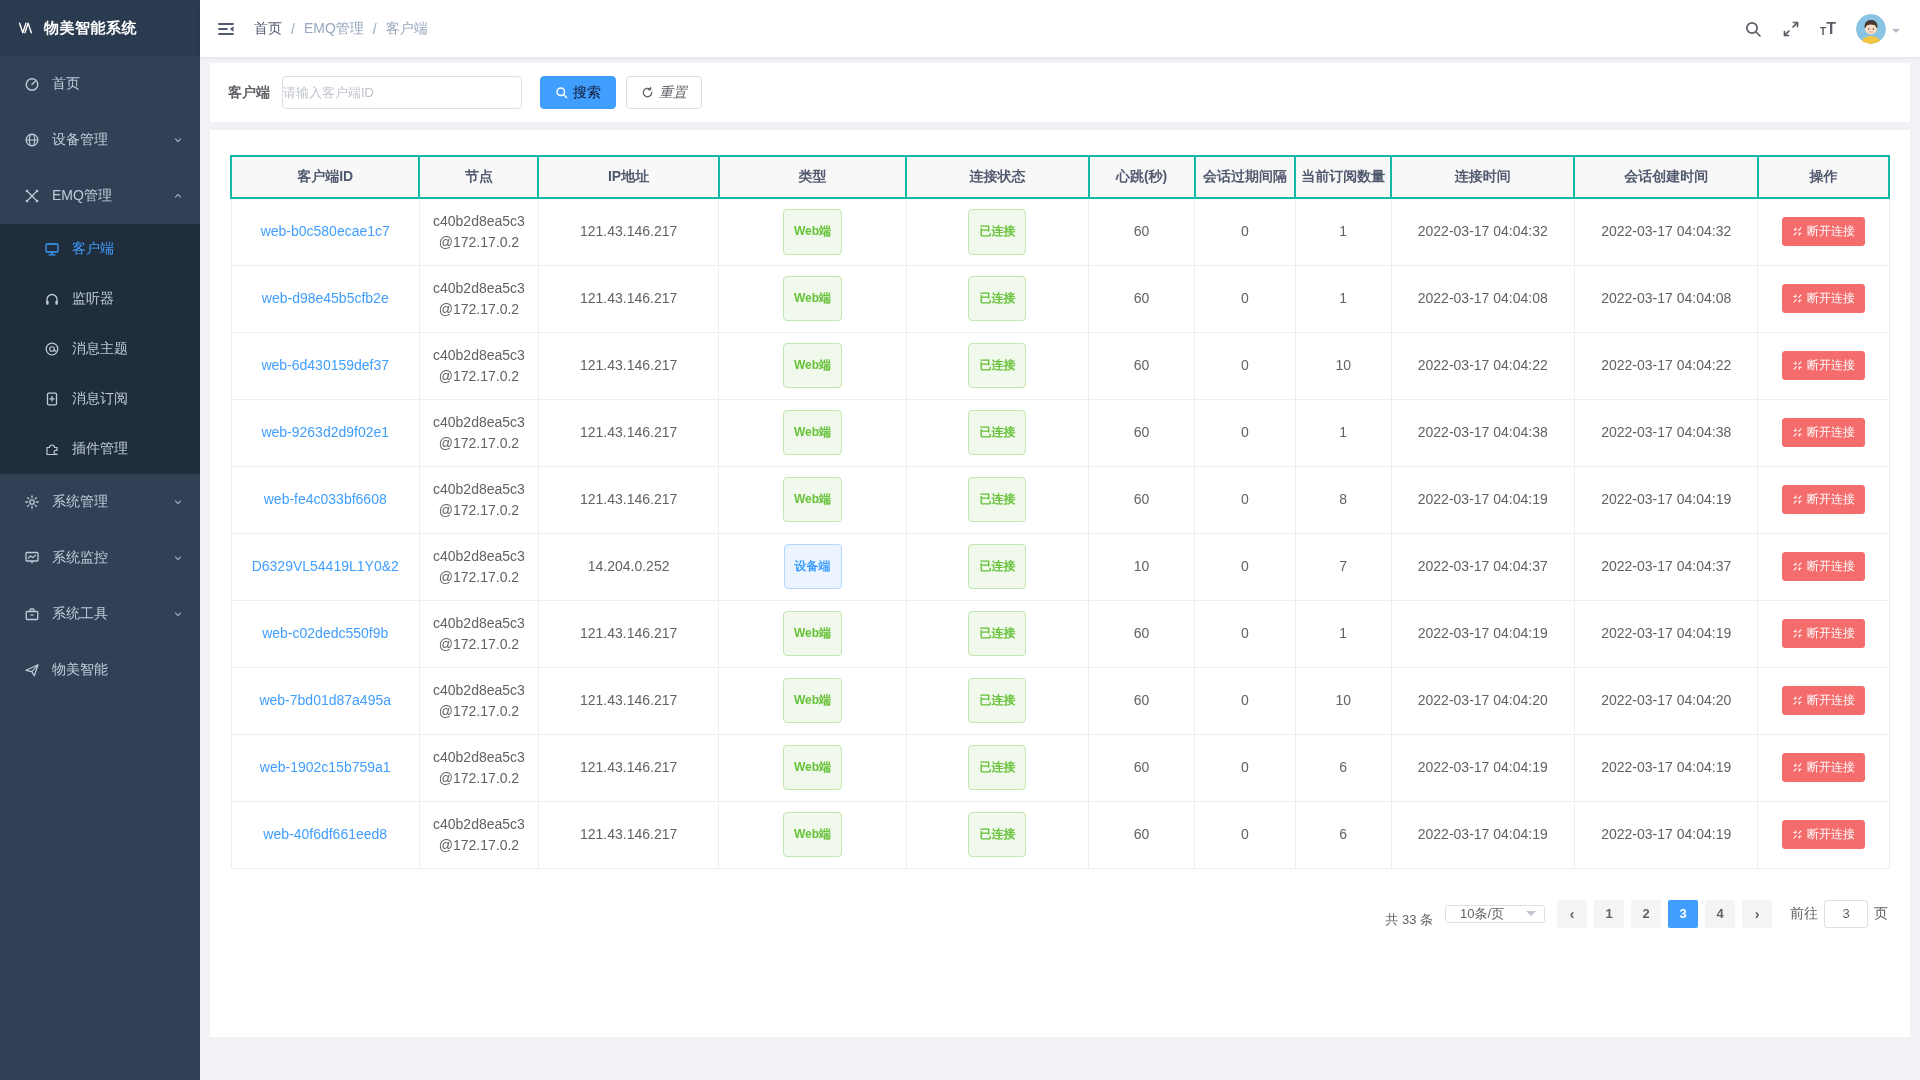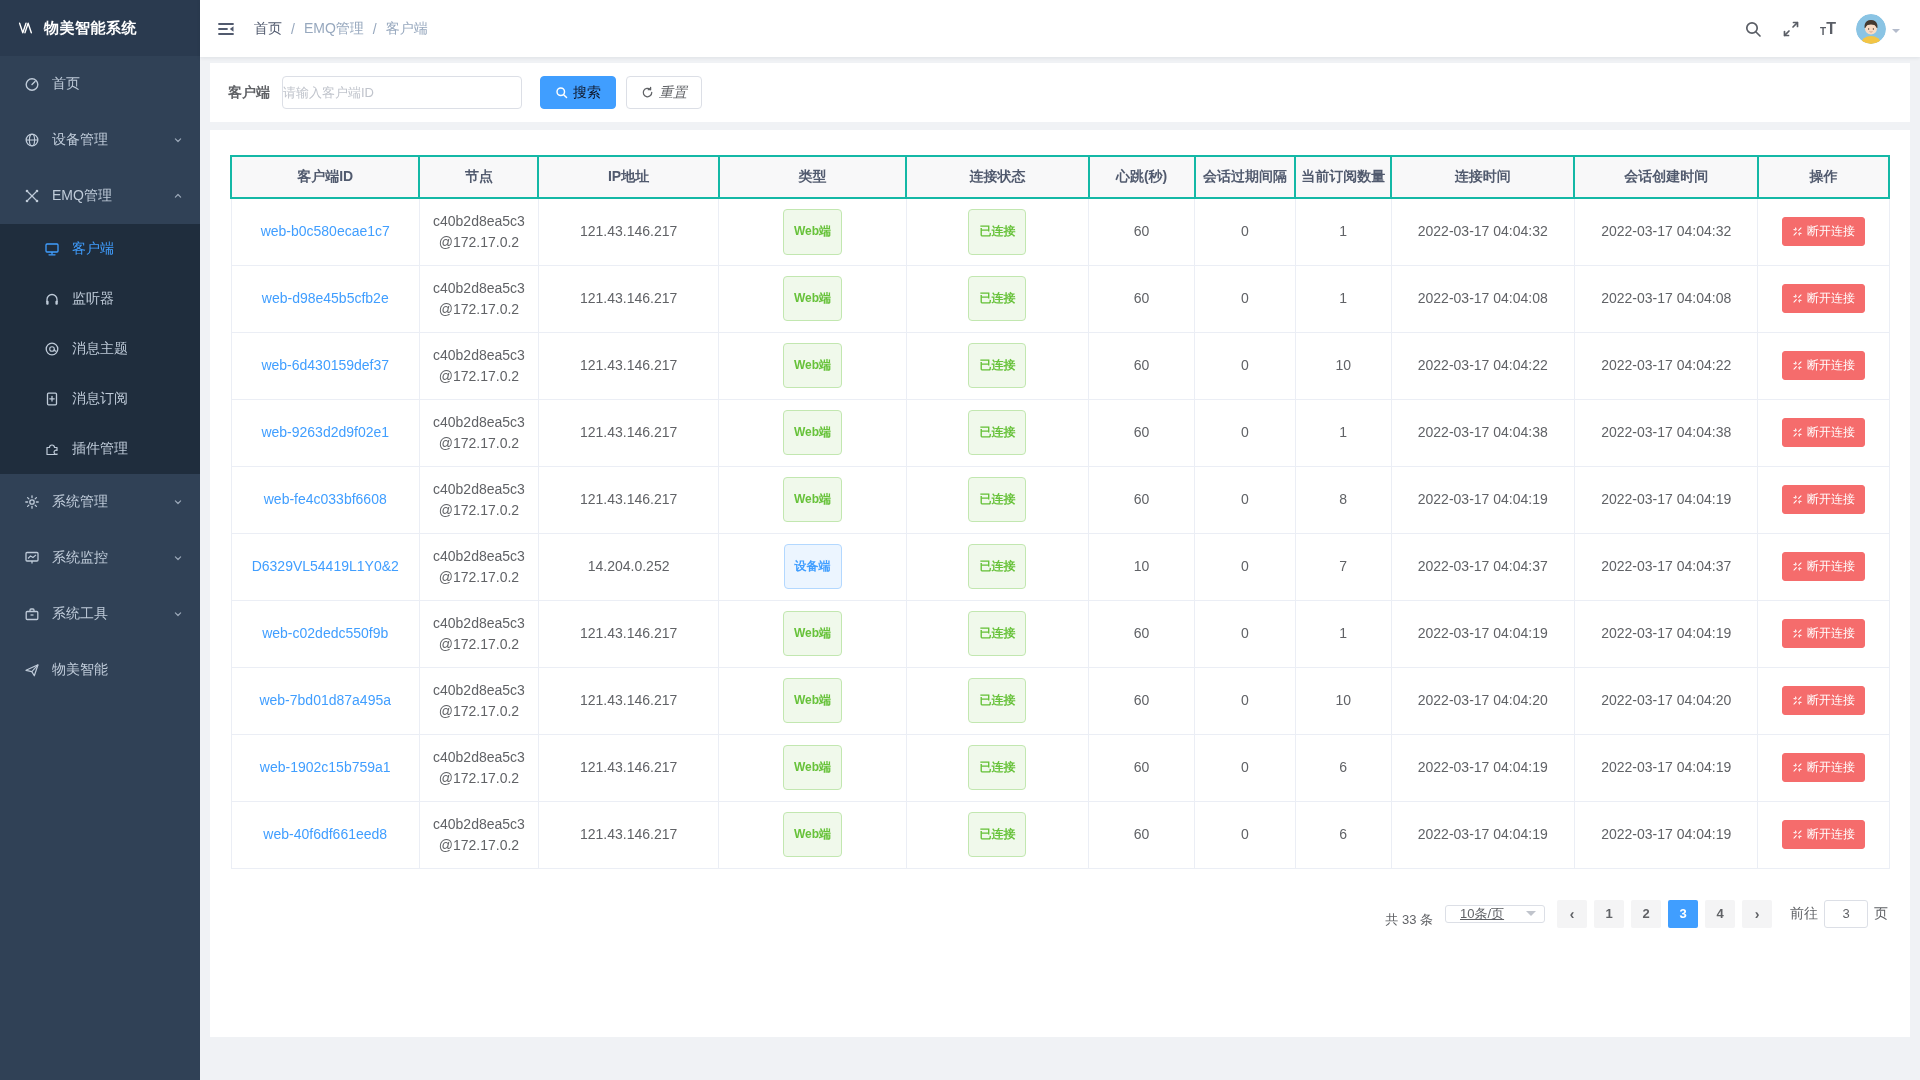--- a/index.html
+++ b/index.html
@@ -70,21 +70,21 @@
   .btn-danger { background:#f56c6c; border:1px solid #f56c6c; color:#fff;
     border-radius:3px; font-size:12px; padding:5px 9px; cursor:pointer;
     display:inline-flex; align-items:center; gap:4px; }
 
   
   .pagination { display:flex; justify-content:flex-end; align-items:center;
     margin-top:30px; padding-right:2px; color:#606266; font-size:13px; gap:8px; }
   .pg-total { margin-right:4px;margin-top:12px; }
   .pg-select { width:100px; height:18px; border:1px solid #dcdfe6; border-radius:3px;
     display:flex; align-items:center; justify-content:space-between;
-    padding:0 8px 0 14px; cursor:pointer; background:#fff;text-decoration:underline; }
+    padding:0 8px 0 14px; cursor:pointer; background:#fff; }
   .pg-select .sel-caret { width:0; height:0; border:5px solid transparent;
     border-top-color:#c0c4cc; margin-top:5px; }
   .pager { display:flex; align-items:center; gap:7px; margin:0 4px; }
   .pg-btn { min-width:30px; height:28px; background:#f4f4f5; color:#606266;
     border-radius:2px; display:flex; align-items:center; justify-content:center;
     font-size:13px; font-weight:700; cursor:pointer; padding:0 4px; }
   .pg-btn.active { background:#409eff; color:#fff; }
   .pg-arrow { font-size:14px; font-weight:700; }
   .pg-goto { display:flex; align-items:center; gap:6px; margin-left:6px; font-size:14px; }
   .goto-input { width:44px; height:28px; border:1px solid #dcdfe6; border-radius:3px;

